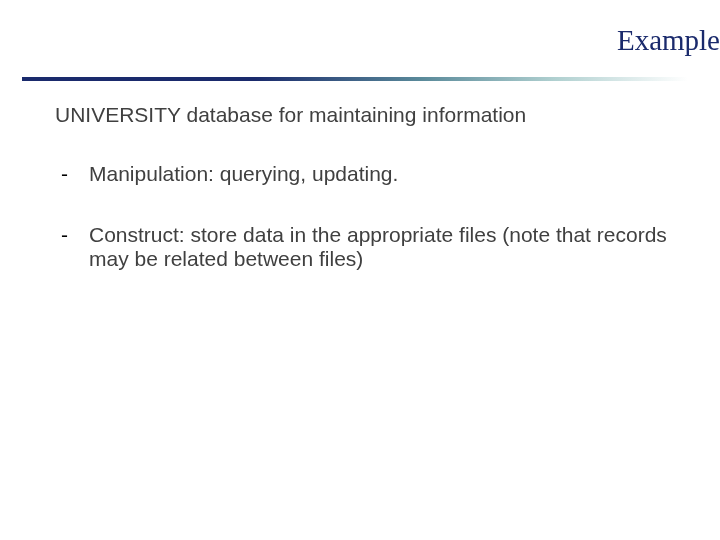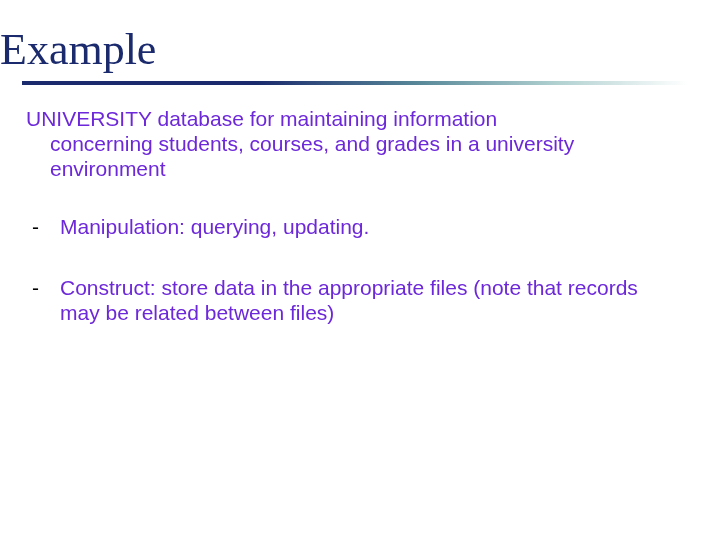--- a/index.html
+++ b/index.html
@@ -13,37 +13,37 @@
     overflow: hidden;
   }
   .slide {
     width: 720px;
     height: 540px;
     position: relative;
     box-sizing: border-box;
   }
   .title {
     font-family: Georgia, "Times New Roman", serif;
-    font-size: 44px;
+    font-size: 29px;
     color: #1a2a6c;
-    text-align: left;
+    text-align: right;
     margin-top: 24px;
-    margin-bottom: 6px;
+    margin-bottom: 20px;
   }
   .hr-line {
     position: relative;
     height: 4px;
     margin: 0 32px 0 22px;
     background: linear-gradient(to right, #1a2a6c 0%, #1a2a6c 35%, #5a8a9a 60%, #b0d0d0 80%, #ffffff 100%);
   }
   .body {
     margin-top: 22px;
-    padding: 0 48px 0 24px;
+    padding: 0 48px 0 53px;
     font-size: 21px;
-    color: #6d28d9;
+    color: #404040;
     line-height: 1.18;
   }
   .intro {
     margin: 0 0 34px 0;
     padding-left: 2px;
   }
   .intro .indent {
     display: block;
     margin-left: 24px;
   }
@@ -71,21 +71,20 @@
 
 <div class="slide">
 
   <div class="title">Example</div>
 
   <div class="hr-line"></div>
 
   <div class="body">
     <p class="intro">
       <span>UNIVERSITY database for maintaining information</span>
-      <span class="indent">concerning students, courses, and grades in a university environment</span>
     </p>
 
     <ul class="bullets">
       <li>
         <span>Manipulation: querying, updating.</span>
       </li>
       <li>
         <span>Construct: store data in the appropriate files (note that records may be related between files)</span>
       </li>
     </ul>

